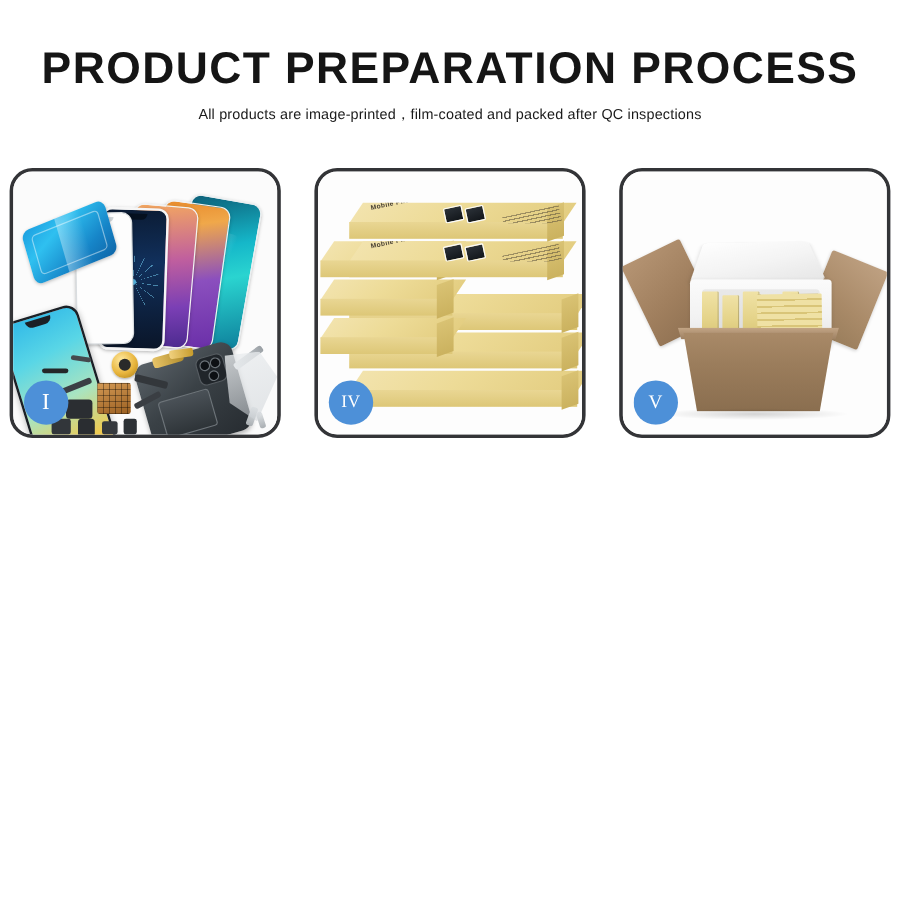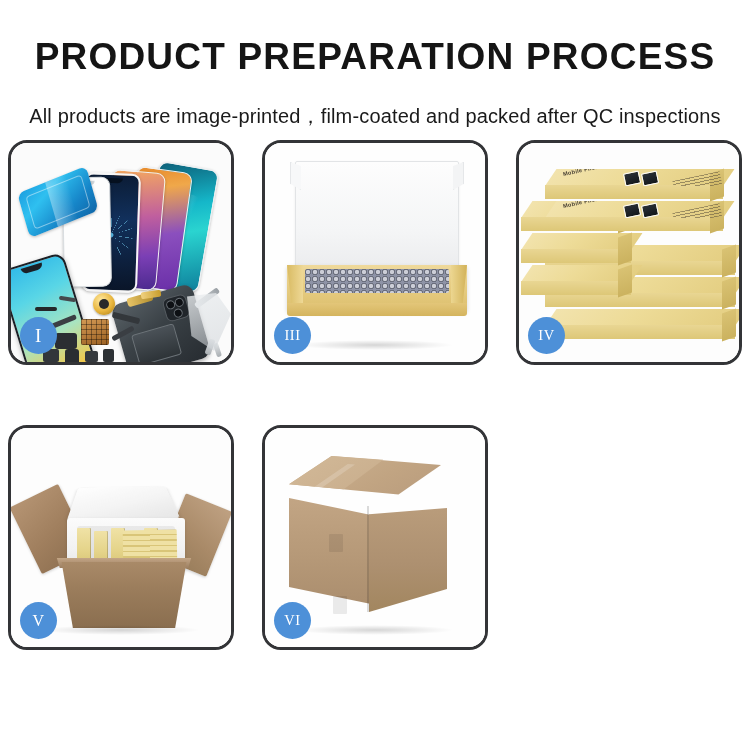--- a/index.html
+++ b/index.html
@@ -19,24 +19,24 @@
     font-size:37px;
     font-weight:700;
     letter-spacing:1.2px;
     color:#151515;
     margin:0;
     padding-top:38px;
     line-height:1.02;
     font-family:"Liberation Sans","DejaVu Sans",sans-serif;
   }
   .subtitle{
-    font-size:20px;
+    font-size:12px;
     font-weight:400;
     color:#1a1a1a;
-    margin:16px;
+    margin:0;
     padding-top:11px;
     letter-spacing:.15px;
   }
 
   
   .grid{
     position:absolute;left:8px;top:140px;
     width:734px;height:548px;
     display:grid;
     grid-template-columns:repeat(3,226px);
@@ -408,34 +408,20 @@
         <div class="prt gold2"></div>
         <div class="prt sil"></div>
         <div class="prt sil2"></div>
         <div class="prt sil3"></div>
         <div class="tweez"></div>
       </div>
       <div class="badge">I</div>
     </div>
 
 
-    <div class="panel">
-      <div class="stage">
-        <div class="p3bg"></div>
-        <div class="lidback"></div>
-        <div class="traybase">
-          <span class="lip-l"></span>
-          <span class="lip-r"></span>
-          <span class="trayfill"></span>
-        </div>
-        <div class="trayfront"></div>
-        <div class="gshadow"></div>
-      </div>
-      <div class="badge xs">III</div>
-    </div>
 
     <div class="panel">
       <div class="stage">
         <div class="p4bg"></div>
         <div class="stack">
 
           <div class="sbox b8">
             <span class="top"></span>
               <span class="front"></span>
               <span class="side"></span>
@@ -512,32 +498,15 @@
           </span>
           <span class="ybarstack"></span>
         </div>
         <div class="cartonrim"></div>
         <div class="cartonbody"></div>
         <div class="gshadow"></div>
       </div>
       <div class="badge sm">V</div>
     </div>
 
-    <div class="panel">
-      <div class="stage">
-        <div class="p6bg"></div>
-        <div class="ctn">
-          <span class="ctop"></span>
-          <span class="ctop2"></span>
-          <span class="tapeTop"></span>
-          <span class="cfrontL"></span>
-          <span class="cfrontR"></span>
-          <span class="seam"></span>
-          <span class="tab t1"></span>
-          <span class="tab t2"></span>
-        </div>
-        <div class="gshadow"></div>
-      </div>
-      <div class="badge xs">VI</div>
-    </div>
 
   </div>
 </div>
 
 </body></html>

